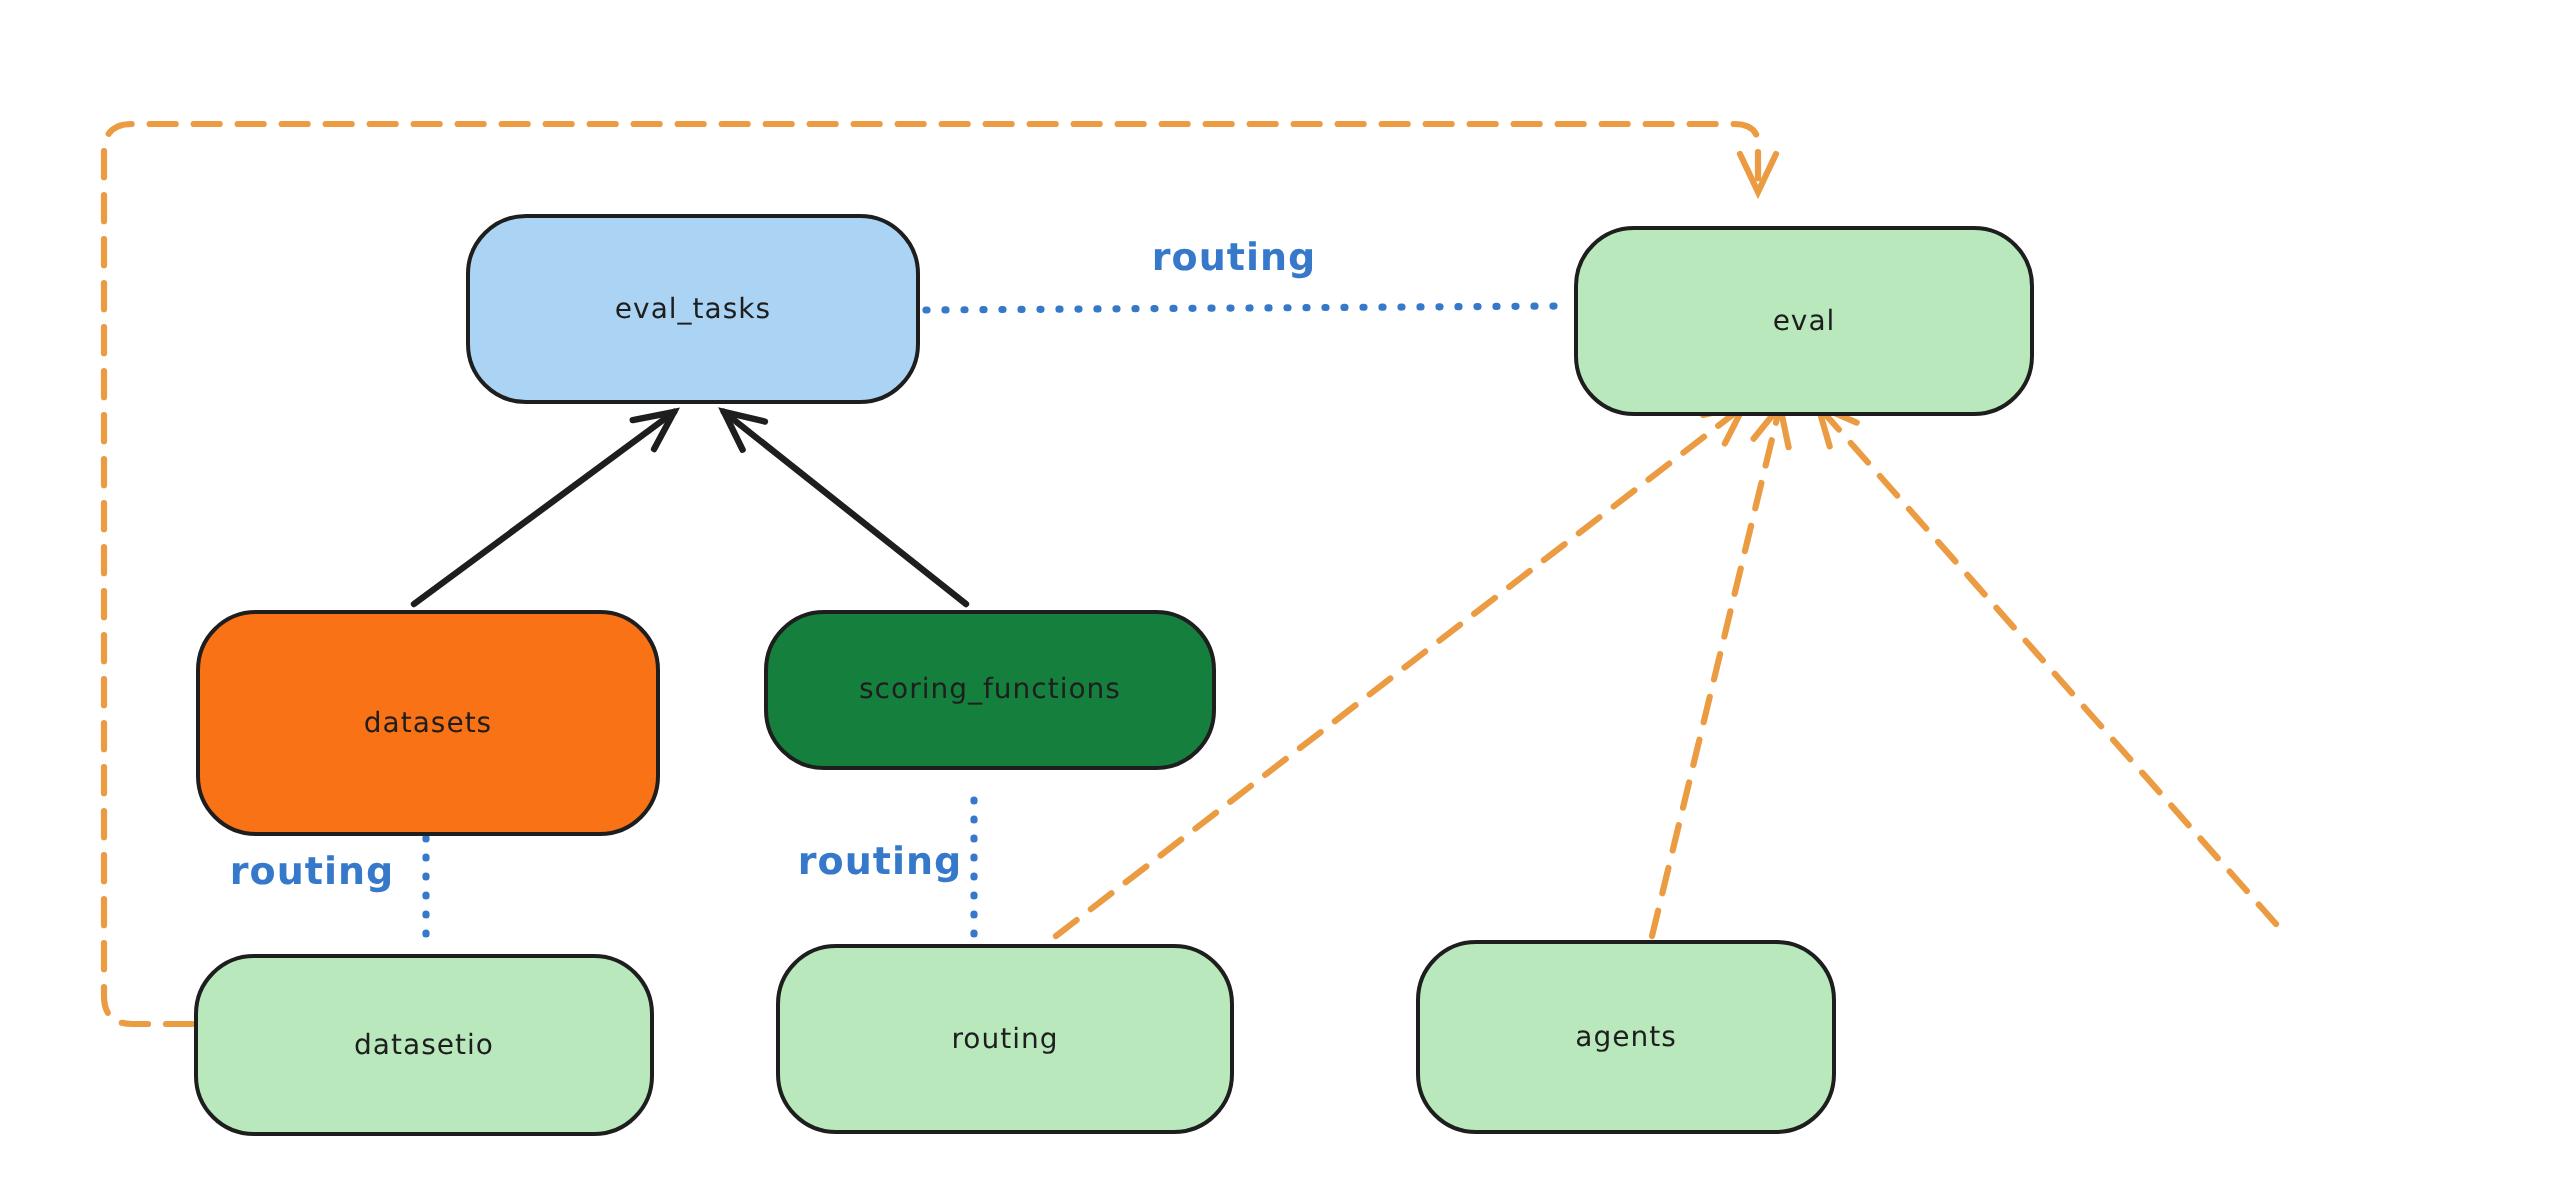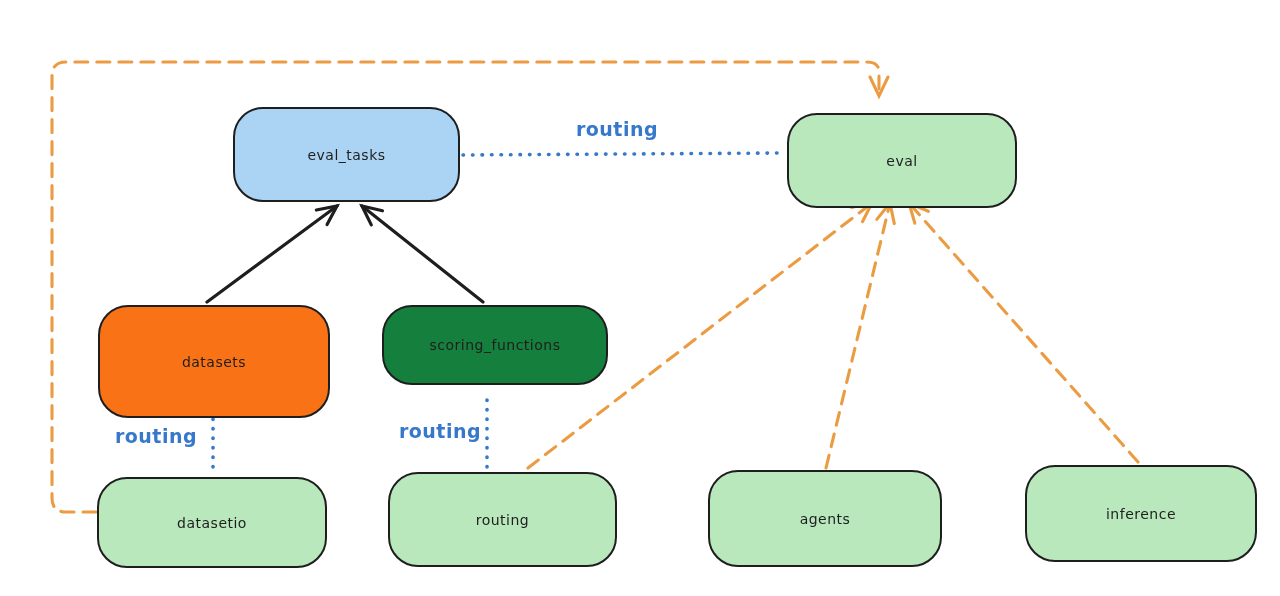--- a/index.html
+++ b/index.html
@@ -114,27 +114,24 @@
   </div>
 
   <div class="node" style="left: 97px; top: 477px; width: 230px; height: 91px; background-color: rgb(185, 232, 189);">
     <span class="node-label">datasetio</span>
   </div>
 
   <div class="node" style="left: 388px; top: 472px; width: 229px; height: 95px; background-color: rgb(185, 232, 189);">
     <span class="node-label">routing</span>
   </div>
 
-  <div class="node" style="left: 708px; top: 470px; width: 234px; height: 97px; background-color: rgb(185, 232, 189);">
+  <div class="node" style="left: 708px; top: 470px; width: 210px; height: 97px; background-color: rgb(185, 232, 189);">
     <span class="node-label">agents</span>
   </div>
 
-  <div class="node" style="left: 1025px; top: 465px; width: 232px; height: 97px; background-color: rgb(185, 232, 189);">
-    <span class="node-label">inference</span>
-  </div>
 
   <div class="edge-label" style="left: 617px; top: 129px; color: rgb(54, 120, 201);">routing</div>
 
   <div class="edge-label" style="left: 156px; top: 436px; color: rgb(54, 120, 201);">routing</div>
 
   <div class="edge-label" style="left: 440px; top: 431px; color: rgb(54, 120, 201);">routing</div>
 
 </div>
 
 </body></html>

